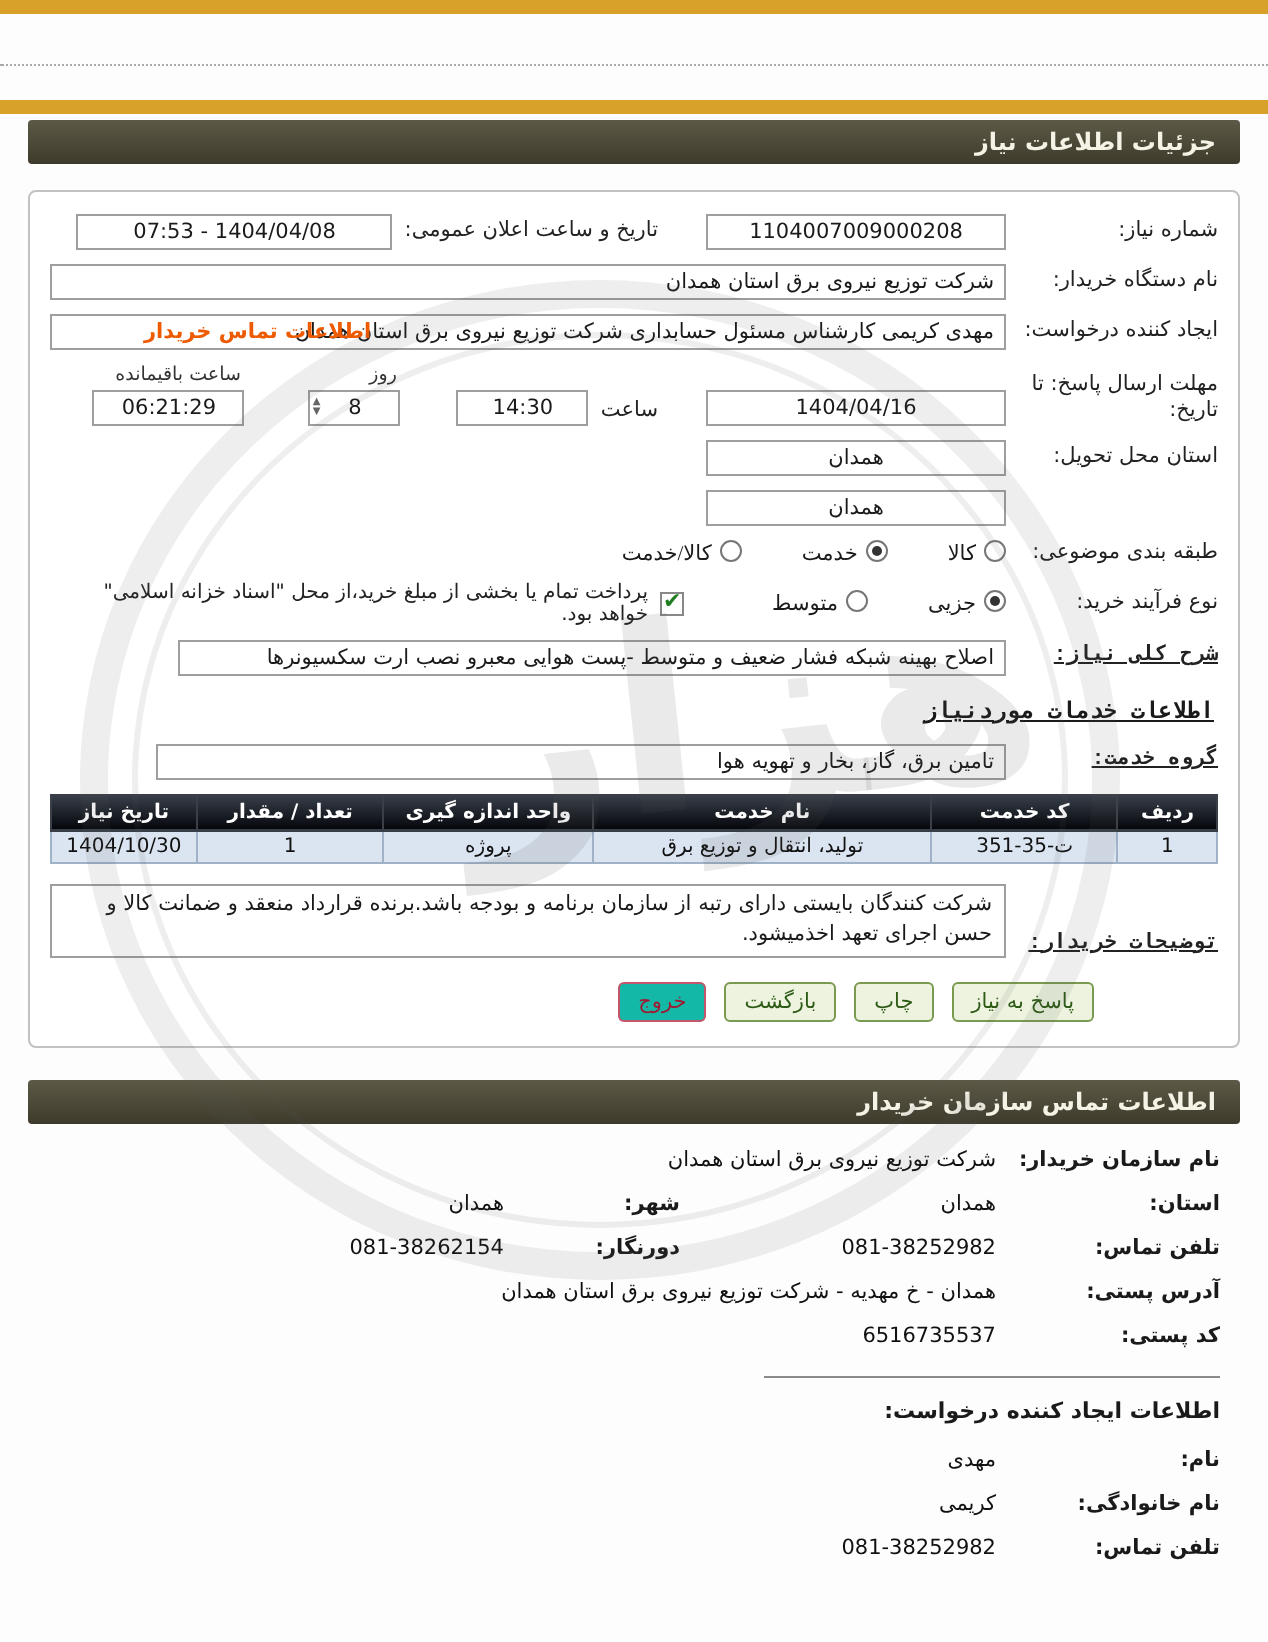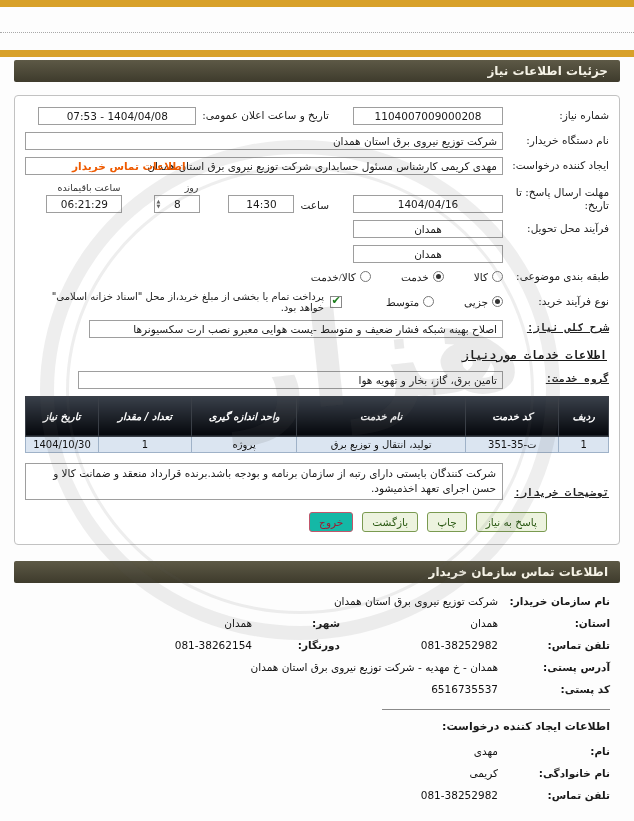--- a/index.html
+++ b/index.html
@@ -51,21 +51,21 @@
   .radio { width:11px; height:11px; border:1px solid #777; border-radius:50%; background:#fff;
     display:inline-block; position:relative; flex:0 0 auto; }
   .radio.checked::after { content:""; position:absolute; inset:2px; background:#333; border-radius:50%; }
   .checkbox { width:12px; height:12px; border:1px solid #888; background:#fff;
     display:inline-flex; align-items:center; justify-content:center; flex:0 0 auto; }
   .checkmark { color:#1e7e1e; font-size:11px; font-weight:bold; line-height:1; margin-top:-2px; }
   .note-text { font-size:10px; color:#222; }
   .svc-header { font-size:11.5px; margin:10px 2px 9px; }
   table { width:100%; border-collapse:collapse; margin:2px 0 10px; font-size:10px; }
   th { background:linear-gradient(#39404a,#05070c); color:#fff; border:1px solid #3a3f47;
-    padding:14px 3px; font-weight:bold;font-style:italic; }
+    padding:3px 3px; font-weight:bold; }
   td { background:#dbe5f1; border:1px solid #9fb2c8; padding:2px 3px; text-align:center; color:#111; }
   .btns { display:flex; gap:9px; margin-top:12px; padding-right:62px; }
   .btn { background:#edf3df; border:1px solid #7a9a50; color:#2d5b16; font-size:10.5px;
     padding:3px 9px; border-radius:3px; cursor:pointer; font-family:"DejaVu Sans", sans-serif; }
   .btn.exit { background:#14b8a6; border-color:#c2566b; color:#9e1b33; }
   .contact { margin:12px 24px 0; font-size:10.5px; position:relative; z-index:1; }
   .crow { display:flex; align-items:flex-start; margin-bottom:10px; }
   .clbl { flex:0 0 112px; font-weight:bold; }
   .clbl2 { flex:0 0 88px; font-weight:bold; }
   .cval { color:#111; }
@@ -139,21 +139,21 @@
     </span>
     <span class="stack mr26">
       <span class="mini-lbl">ساعت باقیمانده</span>
       <span class="box w76 center">
         <span>06:21:29</span>
       </span>
     </span>
   </div>
 
   <div class="row">
-    <span class="lbl">فرآیند محل تحویل:</span>
+    <span class="lbl">استان محل تحویل:</span>
     <span class="box w150 center">
       <span>همدان</span>
     </span>
   </div>
 
   <div class="row">
     <span class="lbl"></span>
     <span class="box w150 center">
       <span>همدان</span>
     </span>

